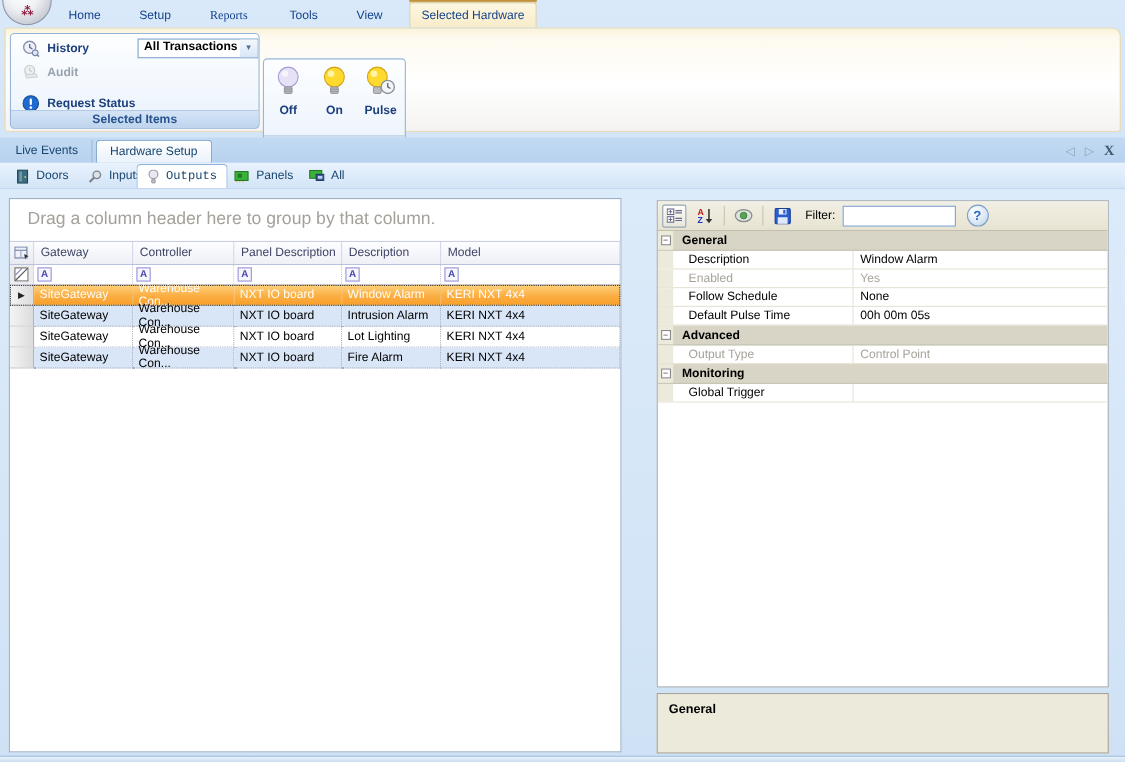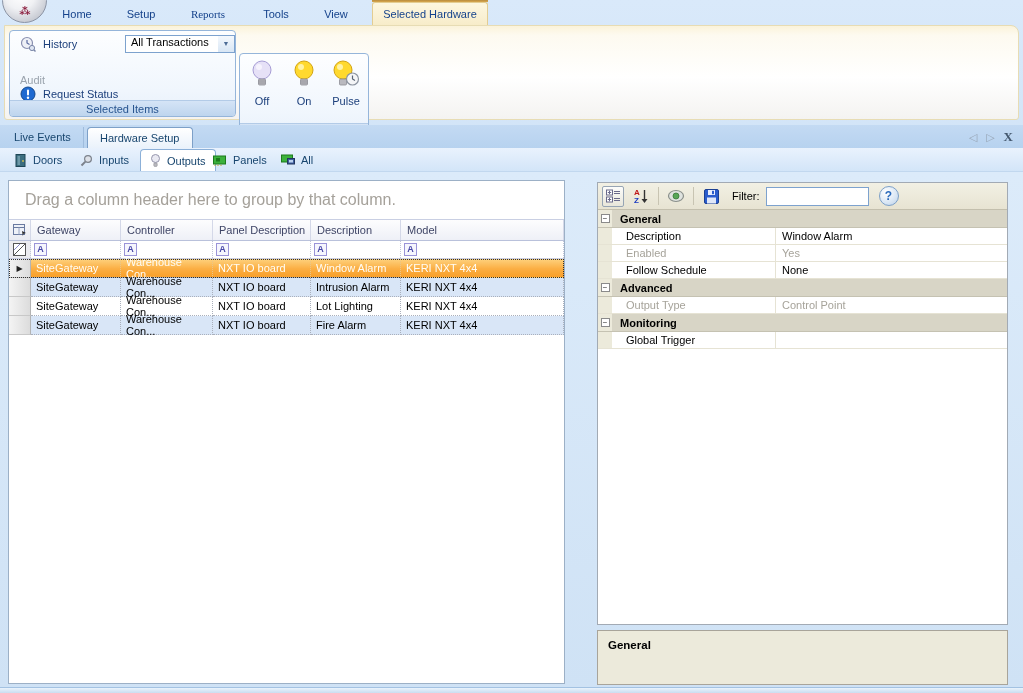--- a/index.html
+++ b/index.html
@@ -44,20 +44,21 @@
   .ribbon-page{
     position:absolute; left:4px; top:25px; width:1015px; height:95px;
     background:linear-gradient(180deg,#fbf3da 0%,#fdfaf0 10%,#ffffff 55%,#f4f3f1 100%);
     border:1px solid #e7dcb4; border-radius:0 8px 3px 3px;
   }
   .rgroup{
     position:absolute; top:4px; height:87px;
     border:1px solid #95b5da; border-radius:4px;
     background:linear-gradient(180deg,#fdfeff 0%,#f0f6fd 70%,#e7f0fb 100%);
     overflow:hidden;
+    font-weight:bold;
   }
   .rgroup.g1{ left:4px; width:227px; }
   .rgroup.g2{ left:234px; width:130px;margin-top:23px; }
   .rgroup-footer{
     position:absolute; left:0; right:0; bottom:0; height:16px; line-height:16px;
     text-align:center; color:#27548f;
     background:linear-gradient(180deg,#d5e4f6,#bed5ee);
     border-top:1px solid #b3cbe7;
   }
   .ritem{ position:absolute; left:10px; height:18px; display:flex; align-items:center; gap:7px;
@@ -89,21 +90,21 @@
   .doc-nav .doc-close{ color:#44586e; font-weight:bold; font-size:13px; font-family:"Liberation Serif",serif; }
   
   .sub-tabbar{ position:absolute; left:0; top:148px; width:1023px; height:24px;
     background:linear-gradient(180deg,#e9f2fd 0%,#d3e5f8 100%);
     border-bottom:1px solid #c2d8ef; }
   .sub-tab{ position:absolute; bottom:0; height:22px; display:flex; align-items:center; gap:6px;
     padding:0 9px; color:#17456e; cursor:default; }
   .sub-tab.active{
     background:#fff; border:1px solid #8cb0d8; border-bottom:none; border-radius:4px 4px 0 0;
   }
-  .st-doors{left:6px;} .st-inputs{left:71px;} .st-outputs{left:140px;}
+  .st-doors{left:6px;} .st-inputs{left:71px;} .st-outputs{left:124px;font-family:Liberation Mono, monospace;}
   .st-panels{left:204px;} .st-all{left:272px;}
   
   .content{ position:absolute; left:0; top:172px; width:1023px; height:515px;
     background:linear-gradient(180deg,#dcebfa,#cfe2f5); }
   .bottom-strip{ position:absolute; left:0; top:687px; width:1023px; height:6px;
     background:linear-gradient(180deg,#eaf3fc,#c9ddf0); border-top:1px solid #a3c2e2; }
   
   .grid-panel{ position:absolute; left:8px; top:8px; width:557px; height:504px;
     background:#fff; border:1px solid #9cb0c6; overflow:hidden; }
   .group-hint{ height:38px; display:flex; align-items:center; padding-left:16px;
@@ -190,21 +191,21 @@
   <div class="rgroup g1">
     <div class="ritem" style="top:4px;">
       <svg width="16" height="16" viewBox="0 0 16 16">
         <circle cx="7" cy="7" r="5.5" fill="#eef0f6" stroke="#8a90b0" stroke-width="1.2"></circle>
         <path d="M7 4 L7 7 L9.5 8.5" stroke="#5a6aa0" stroke-width="1.2" fill="none"></path>
         <circle cx="12" cy="12" r="2.6" fill="#dfe6f2" stroke="#7a86a8" stroke-width="1"></circle>
         <line x1="13.8" y1="13.8" x2="15.5" y2="15.5" stroke="#7a86a8" stroke-width="1.4"></line>
       </svg>
       <span>History</span>
     </div>
-    <div class="ritem disabled" style="top:36px;flex-direction:column;">
+    <div class="ritem disabled" style="top:26px;">
       <svg width="16" height="16" viewBox="0 0 16 16">
         <circle cx="7" cy="6" r="4.5" fill="#e4e4e4" stroke="#9a9a9a" stroke-width="1.2"></circle>
         <path d="M7 3.5 L7 6 L9 7" stroke="#8a8a8a" stroke-width="1" fill="none"></path>
         <path d="M3 10 L13 9 L14 12 L4 13 Z" fill="#d2d2d2" stroke="#9a9a9a" stroke-width="0.8"></path>
       </svg>
       <span>Audit</span>
     </div>
     <div class="ritem" style="top:54px;">
       <svg width="16" height="16" viewBox="0 0 16 16">
         <circle cx="8" cy="8" r="7" fill="#1f6ad1" stroke="#14498f" stroke-width="1"></circle>
@@ -451,20 +452,25 @@
     <div class="prop-row disabled">
       <div class="prop-gutter"></div>
       <div class="prop-name">Enabled</div>
       <div class="prop-value">Yes</div>
     </div>
     <div class="prop-row">
       <div class="prop-gutter"></div>
       <div class="prop-name">Follow Schedule</div>
       <div class="prop-value">None</div>
     </div>
+    <div class="prop-row">
+      <div class="prop-gutter"></div>
+      <div class="prop-name">Default Pulse Time</div>
+      <div class="prop-value">00h 00m 05s</div>
+    </div>
 
     <div class="prop-cat">
       <div class="prop-gutter">
           <span class="collapse-box">−</span>
         </div>
       <span class="cat-label">Advanced</span>
     </div>
     <div class="prop-row disabled">
       <div class="prop-gutter"></div>
       <div class="prop-name">Output Type</div>

